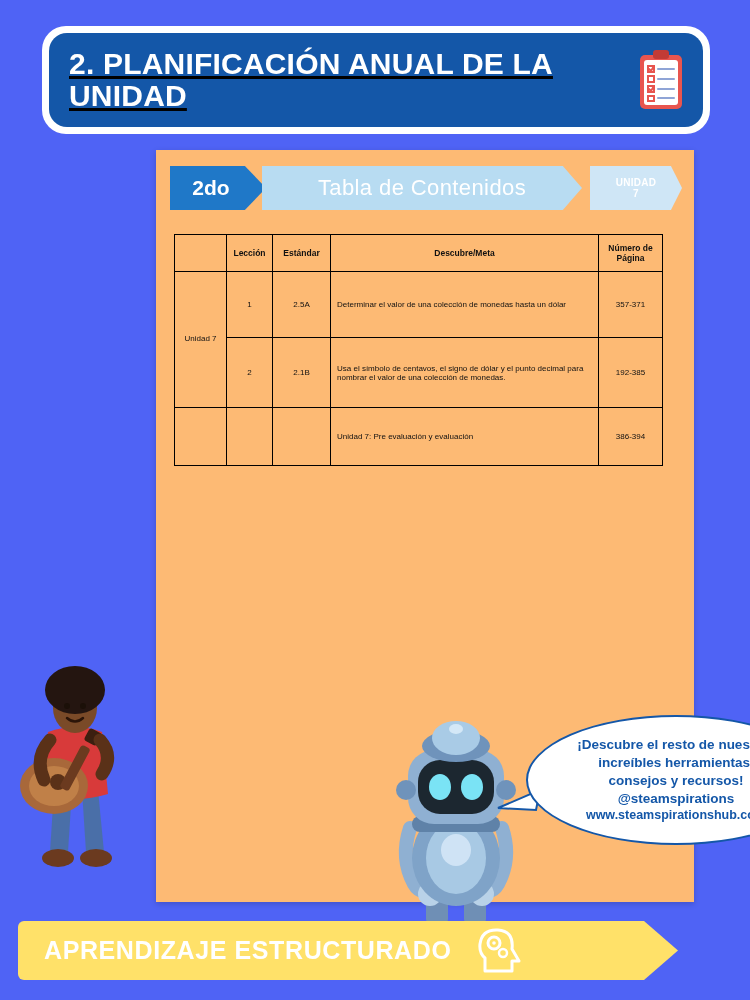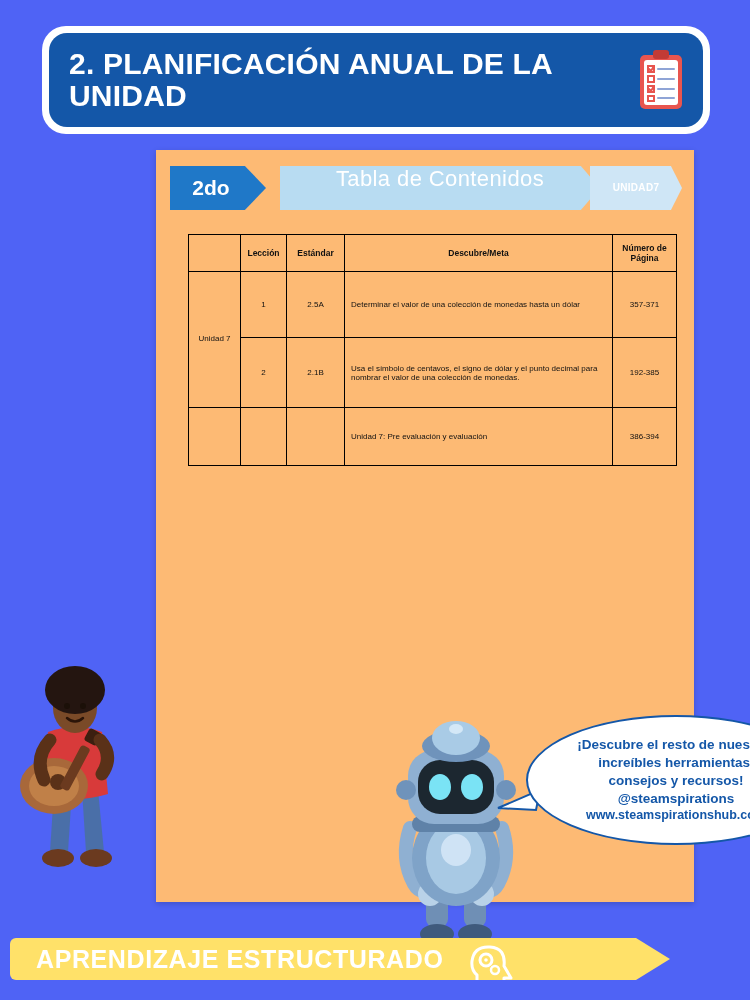--- a/index.html
+++ b/index.html
@@ -24,20 +24,21 @@
     border-radius: 24px;
     padding: 7px;
   }
   .header-inner {
     position: relative;
     width: 100%; height: 100%;
     background: #1457a8;
     border-radius: 18px;
     display: flex;
     align-items: center;
+    text-decoration: underline;
   }
   .header-title {
     color: #ffffff;
     font-size: 30px;
     font-weight: bold;
     line-height: 1.08;
     letter-spacing: 0.2px;
     padding-left: 20px;
     padding-right: 90px;
     text-transform: uppercase;
@@ -70,47 +71,47 @@
     background: #1f78c8;
     display: flex; align-items: center; justify-content: center;
     clip-path: polygon(0 0, 78% 0, 100% 50%, 78% 100%, 0 100%);
   }
   .grade-chip span {
     color: #ffffff; font-size: 21px; font-weight: bold;
     padding-right: 14px;
   }
   .toc-band {
     position: absolute;
-    left: 110px; top: 0;
+    left: 92px; top: 0;
     width: 320px; height: 44px;
     background: #b8dcf2;
-    display: flex; align-items: flex-start; justify-content: center;
+    display: flex; align-items: center; justify-content: center;
     clip-path: polygon(0 0, 94% 0, 100% 50%, 94% 100%, 0 100%);
   }
   .toc-band span {
     color: #ffffff; font-size: 22px; letter-spacing: 0.4px;
   }
   .unit-chip {
     position: absolute;
     left: 420px; top: 0;
     width: 92px; height: 44px;
     background: #cfe6f6;
-    display: flex; flex-direction: row;
+    display: flex; flex-direction: column;
     align-items: center; justify-content: center;
     clip-path: polygon(0 0, 88% 0, 100% 50%, 88% 100%, 0 100%);
   }
   .unit-chip span {
     color: #ffffff; font-size: 10px; font-weight: bold;
     line-height: 1.15; letter-spacing: 0.3px;
   }
 
   
   .toc-table {
     position: absolute;
-    left: 32px; top: 84px;
+    left: 18px; top: 84px;
     width: 488px;
     border-collapse: collapse;
     table-layout: fixed;
     border-radius: 21px;
   }
   .toc-table td, .toc-table th {
     border: 1px solid #000000;
     font-size: 8px;
     color: #111;
     padding: 5px 6px;
@@ -163,22 +164,22 @@
 
   
   .robot { position: absolute; left: 232px; top: 548px; width: 136px; height: 250px; }
 
   
   .kid { position: absolute; left: 8px; top: 660px; width: 132px; height: 210px; }
 
   
   .footer {
     position: absolute;
-    left: 10px; bottom: 20px;
-    width: 660px; height: 42px;
+    left: 18px; bottom: 20px;
+    width: 660px; height: 59px;
     background: #ffe169;
     border-radius: 6px;
     display: flex; align-items: center;
     clip-path: polygon(0 0, calc(100% - 34px) 0, 100% 50%, calc(100% - 34px) 100%, 0 100%);
     text-align: center;
   }
   .footer-text {
     color: #ffffff;
     font-size: 25px;
     font-weight: bold;

